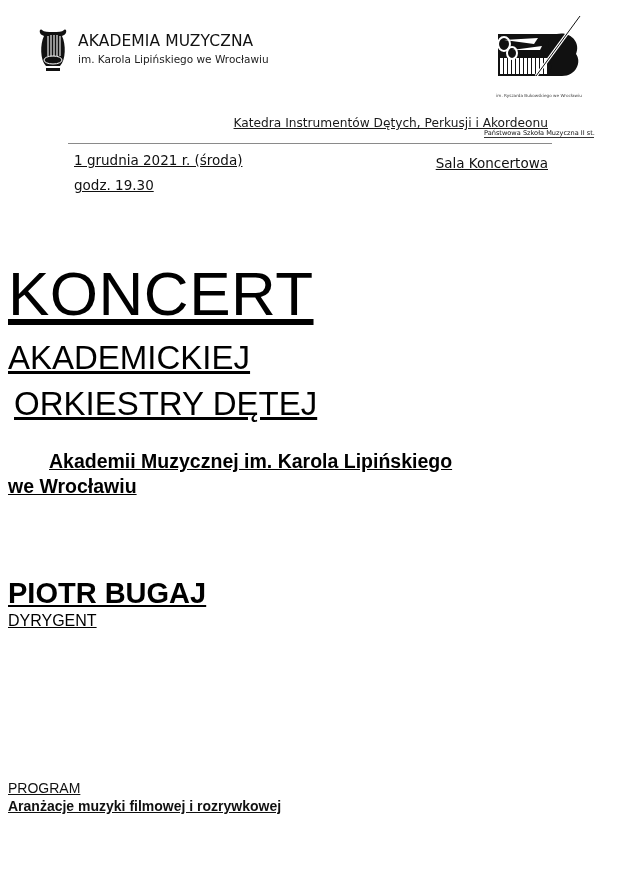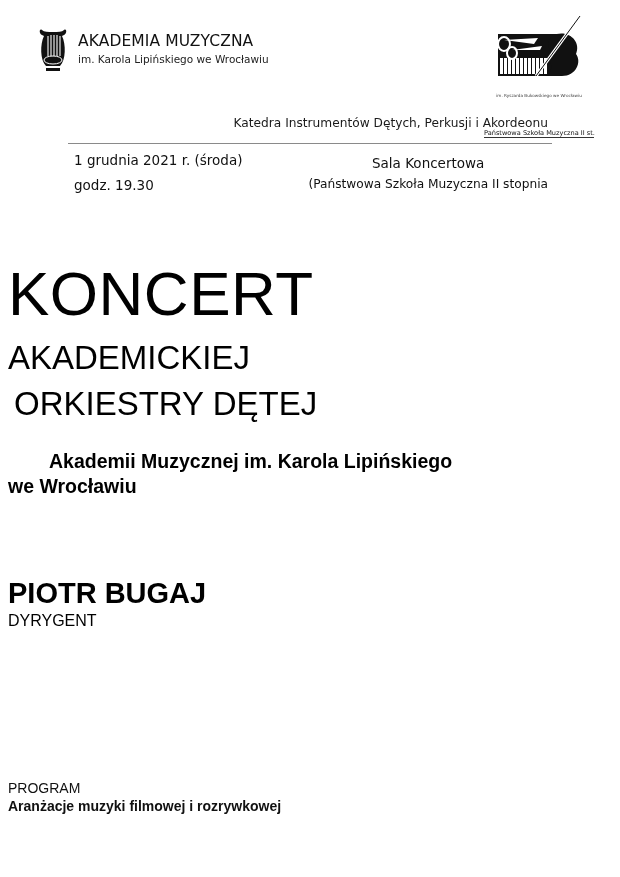--- a/index.html
+++ b/index.html
@@ -1,17 +1,17 @@
 <!DOCTYPE html>
 <html><head>
   <meta charset="utf-8">
   <style>
     html, body { margin: 0; padding: 0; background: #ffffff; }
     body { width: 620px; height: 877px; position: relative; overflow: hidden; color: #111; font-family: "Liberation Sans", sans-serif; }
-    .abs { position: absolute; }
+    .abs { position: absolute; text-decoration: underline; }
     .logo-left { left: 38px; top: 26px; width: 230px; height: 46px; }
     .lyre { position: absolute; left: 0; top: 0; width: 30px; height: 46px; }
     .logo-left .name { position: absolute; left: 40px; top: 6px; font-family: "DejaVu Sans", sans-serif; font-size: 15.5px; letter-spacing: 0.1px; color: #111; white-space: nowrap; }
     .logo-left .sub { position: absolute; left: 40px; top: 27px; font-family: "DejaVu Sans", sans-serif; font-size: 10.5px; color: #222; white-space: nowrap; }
     .logo-right { left: 484px; top: 14px; width: 110px; height: 84px; }
     .logo-right svg { position: absolute; left: 6px; top: 0; }
     .logo-right .l1 { position: absolute; left: 0; top: 68px; width: 110px; text-align: center; font-family: "DejaVu Sans", sans-serif; font-size: 6.6px; color: #111; white-space: nowrap; border-bottom: 0.8px solid #333; padding-bottom: 0px; margin-top: 47px; }
     .logo-right .l2 { position: absolute; left: 0; top: 79px; width: 110px; text-align: center; font-family: "DejaVu Sans", sans-serif; font-size: 4.2px; color: #444; white-space: nowrap; }
     .dept { right: 72px; top: 116px; font-family: "DejaVu Sans", sans-serif; font-size: 12.2px; color: #1a1a1a; white-space: nowrap; }
     .rule { left: 68px; top: 143px; width: 484px; height: 1px; background: #8a8a8a; }
@@ -79,21 +79,20 @@
 </div>
 
 <div class="abs dept">Katedra Instrumentów Dętych, Perkusji i Akordeonu</div>
 <div class="abs rule"></div>
 
 <div class="abs date">1 grudnia 2021 r. (środa)</div>
 <div class="abs time">godz. 19.30</div>
 
 <div class="abs venue">
   <div class="v1">Sala Koncertowa</div>
-  <div class="v2">(Państwowa Szkoła Muzyczna II stopnia</div>
 </div>
 
 <div class="abs center koncert">KONCERT</div>
 <div class="abs center akad">AKADEMICKIEJ</div>
 <div class="abs center orch">ORKIESTRY DĘTEJ</div>
 
 <div class="abs center sub1">Akademii Muzycznej im. Karola Lipińskiego</div>
 <div class="abs center sub2">we Wrocławiu</div>
 
 <div class="abs center cond">PIOTR BUGAJ</div>

